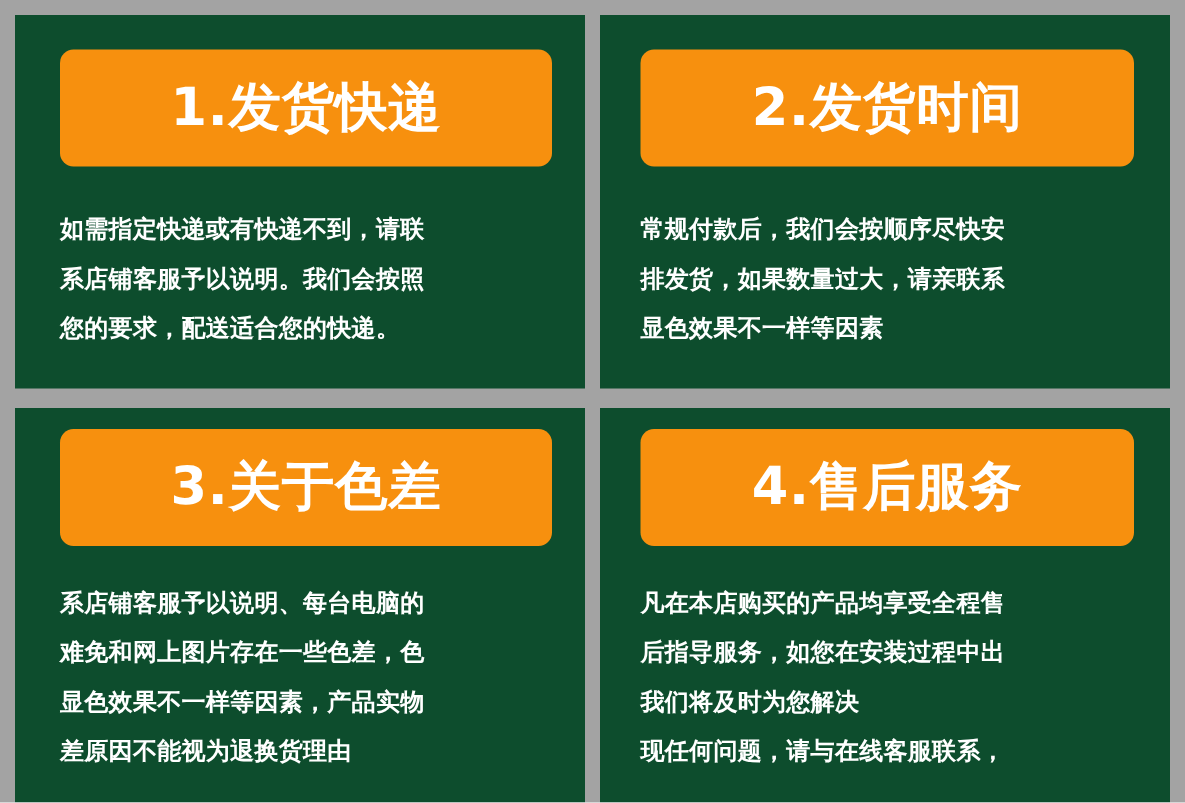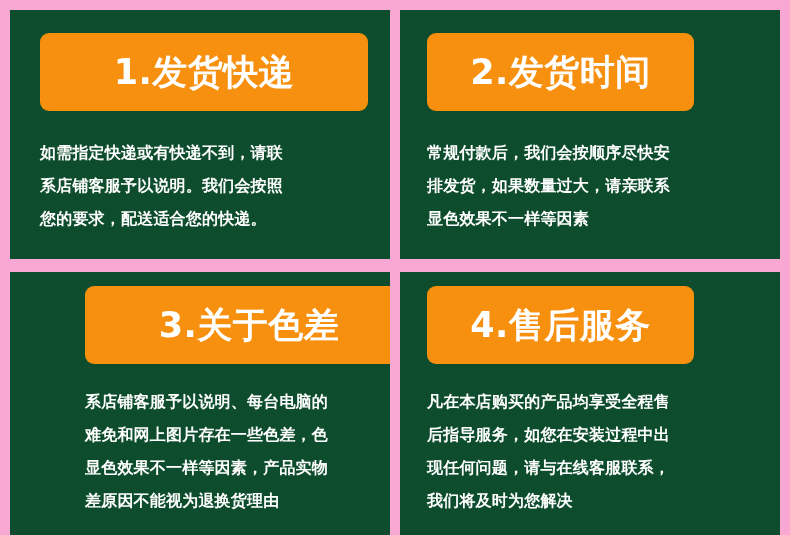--- a/index.html
+++ b/index.html
@@ -8,21 +8,21 @@
     padding: 0;
     background: #ffffff;
   }
   body {
     font-family: "Liberation Sans", "DejaVu Sans", sans-serif;
   }
   #page {
     position: relative;
     width: 790px;
     height: 535px;
-    background: #f9a8d4;
+    background: #a3a3a3;
     overflow: hidden;
   }
   .grid {
     position: absolute;
     left: 10px;
     top: 10px;
     width: 770px;
     height: 525px;
     display: grid;
     grid-template-columns: 380px 380px;
@@ -52,22 +52,22 @@
     width: 328px;
     height: 78px;
     background: #f7900e;
     border-radius: 9px;
     display: flex;
     align-items: center;
     justify-content: center;
     box-sizing: border-box;
   }
   .panel.p2 .banner,
-  .panel.p4 .banner { width: 267px; }
-  .panel.p3 .panel-inner { padding-top: 14px; margin-left: 45px; }
+  .panel.p4 .banner { width: 329px; }
+  .panel.p3 .panel-inner { padding-top: 14px; }
   .panel.p4 .panel-inner { padding-top: 14px; }
 
   .banner-title {
     color: #ffffff;
     font-size: 35px;
     font-weight: bold;
     letter-spacing: 0.5px;
     line-height: 1;
     white-space: nowrap;
     text-align: center;
@@ -139,20 +139,20 @@
     </div>
 
     <div class="panel p4">
       <div class="panel-inner">
         <div class="banner">
           <span class="banner-title">4.售后服务</span>
         </div>
         <div class="body-text">
           <span class="ln">凡在本店购买的产品均享受全程售</span>
           <span class="ln">后指导服务，如您在安装过程中出</span>
+          <span class="ln">我们将及时为您解决</span>
           <span class="ln">现任何问题，请与在线客服联系，</span>
-          <span class="ln">我们将及时为您解决</span>
         </div>
       </div>
     </div>
 
   </div>
 </div>
 
 </body></html>

